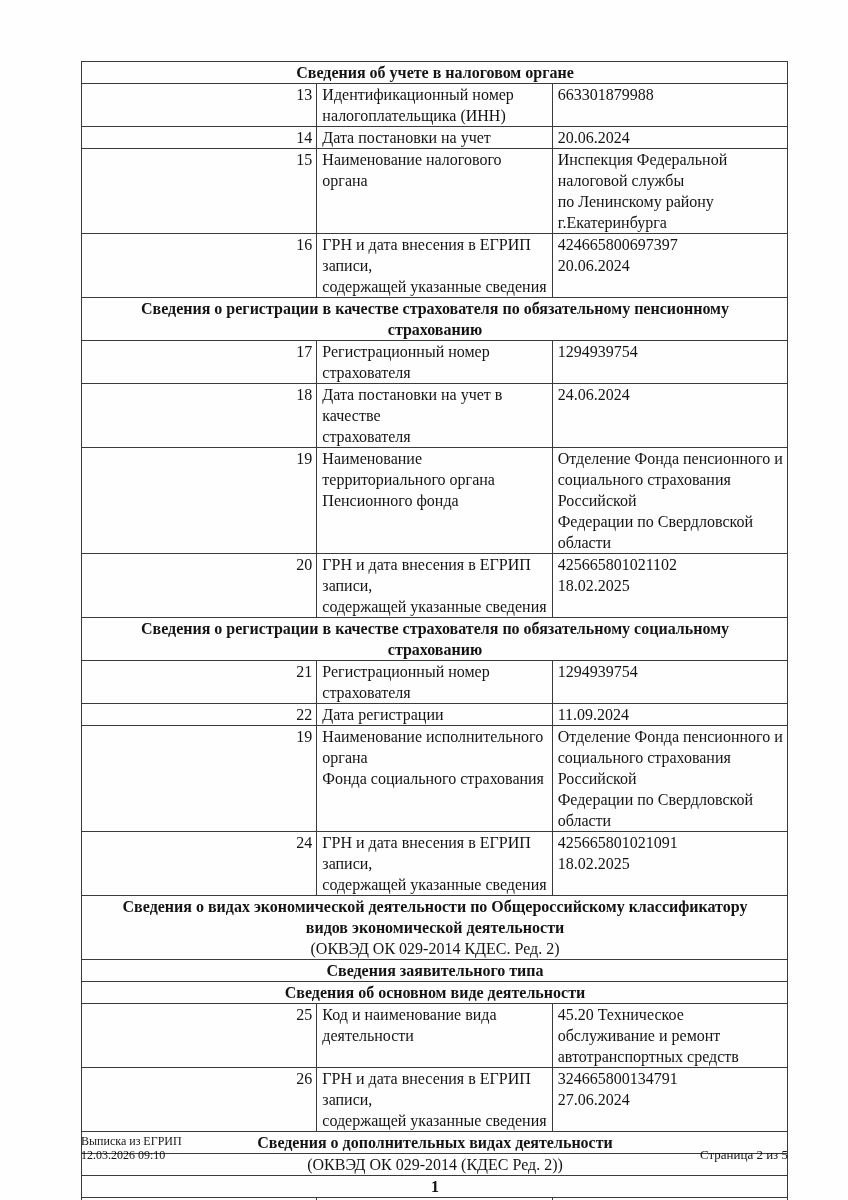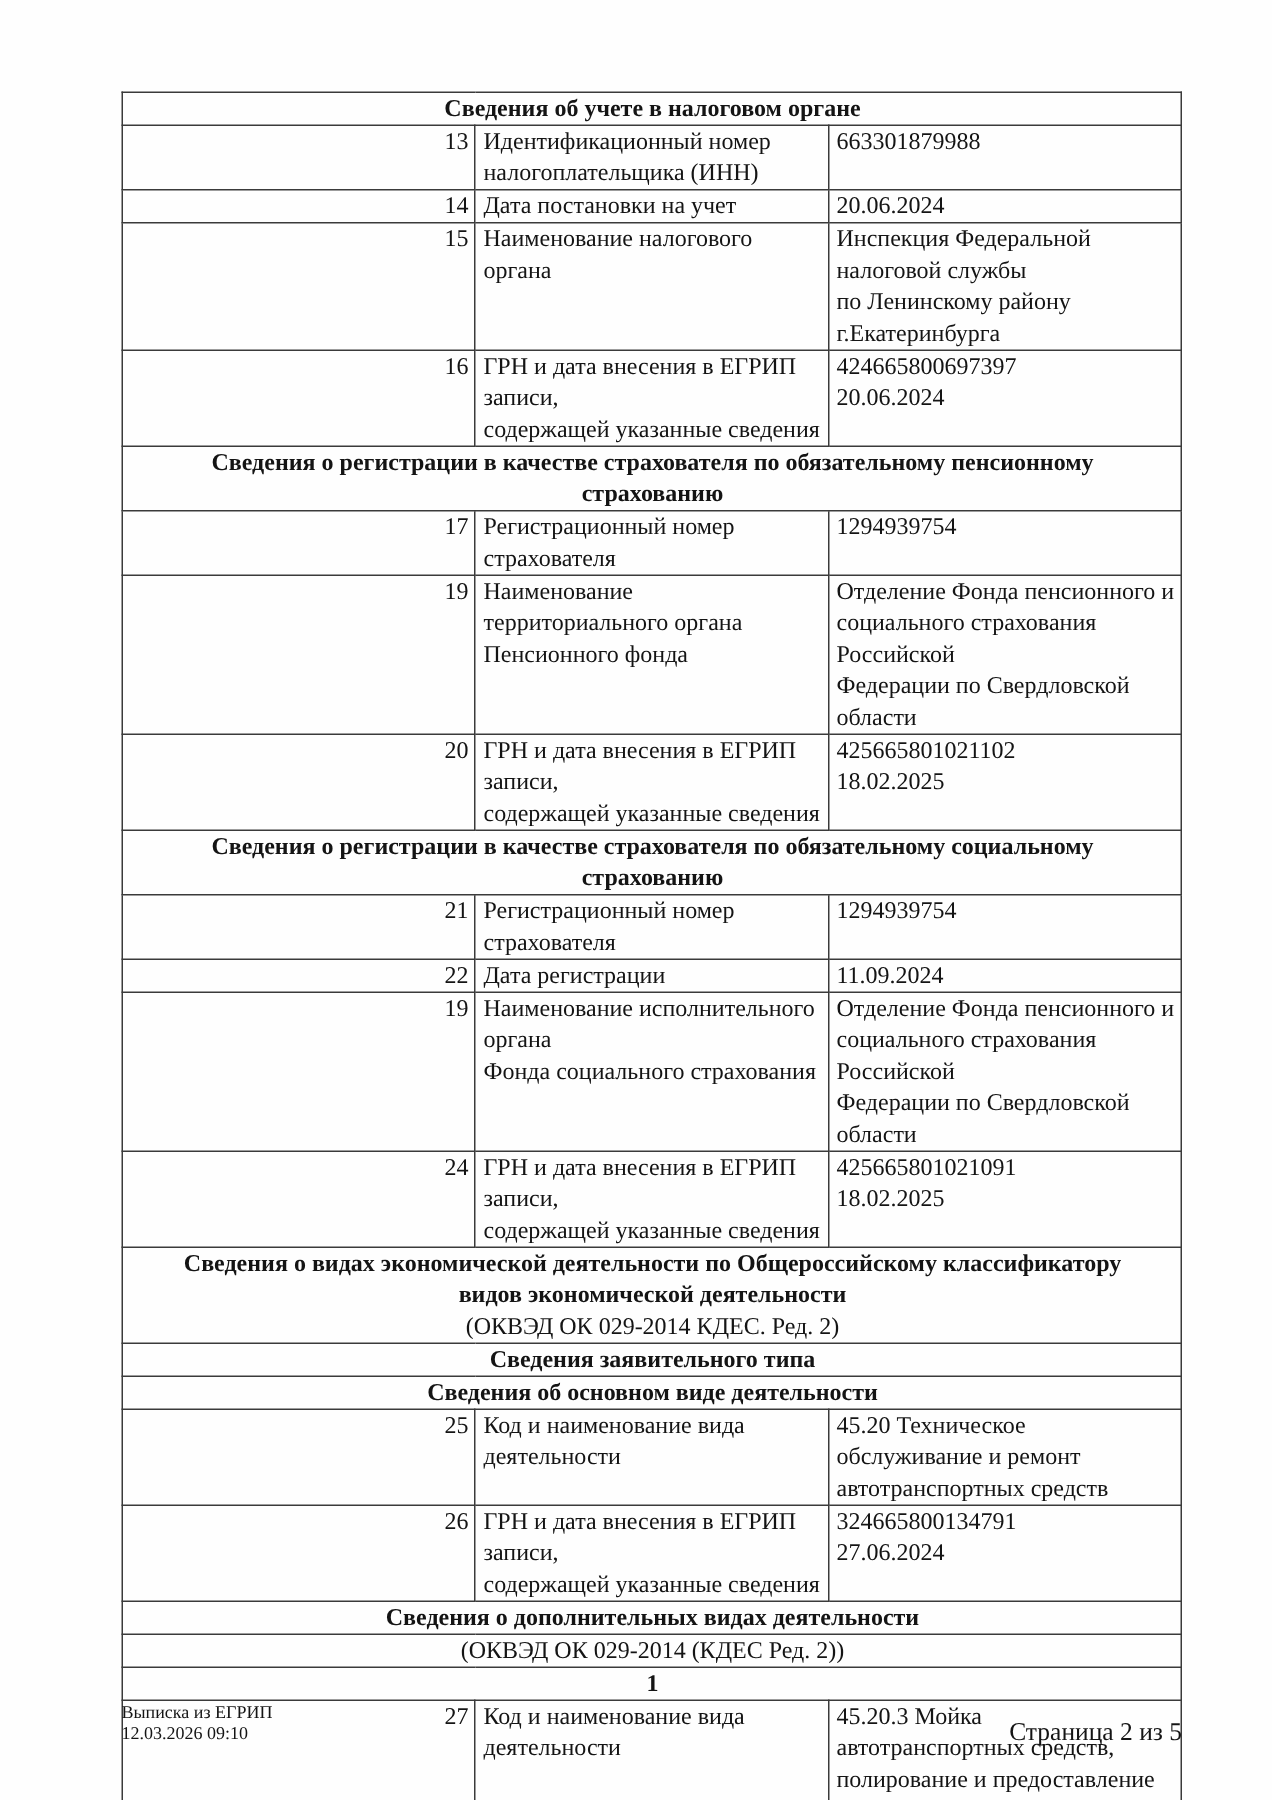--- a/index.html
+++ b/index.html
@@ -53,21 +53,21 @@
   }
   .footer-center {
     position: absolute;
     left: 0; top: 1148px; width: 848px;
     text-align: center;
     font-size: 12px; line-height: 14px;
   }
   .footer-right {
     position: absolute;
     right: 60px; top: 1148px;
-    font-size: 17px; line-height: 14px;
+    font-size: 13px; line-height: 14px;
   }
 </style>
 </head>
 <body>
 
 <div class="page">
 
   <table class="egrip">
     <tbody id="table-body">
         <tr>
@@ -98,20 +98,26 @@
 20.06.2024</td>
         </tr>
         <tr>
           <td colspan="3" class="sec"><div>Сведения о регистрации в качестве страхователя по обязательному пенсионному
 страхованию</div></td>
         </tr>
         <tr>
           <td class="num">17</td>
           <td class="label">Регистрационный номер страхователя</td>
           <td class="value">1294939754</td>
+        </tr>
+        <tr>
+          <td class="num">18</td>
+          <td class="label">Дата постановки на учет в качестве
+страхователя</td>
+          <td class="value">24.06.2024</td>
         </tr>
         <tr>
           <td class="num">19</td>
           <td class="label">Наименование территориального органа
 Пенсионного фонда</td>
           <td class="value">Отделение Фонда пенсионного и
 социального страхования Российской
 Федерации по Свердловской области</td>
         </tr>
         <tr>

